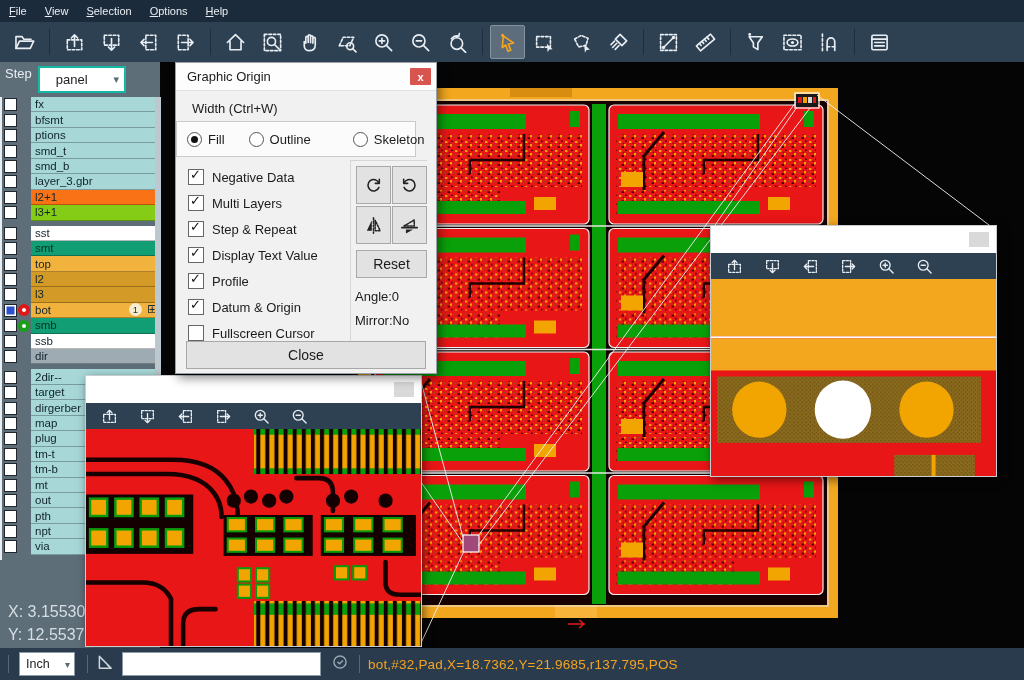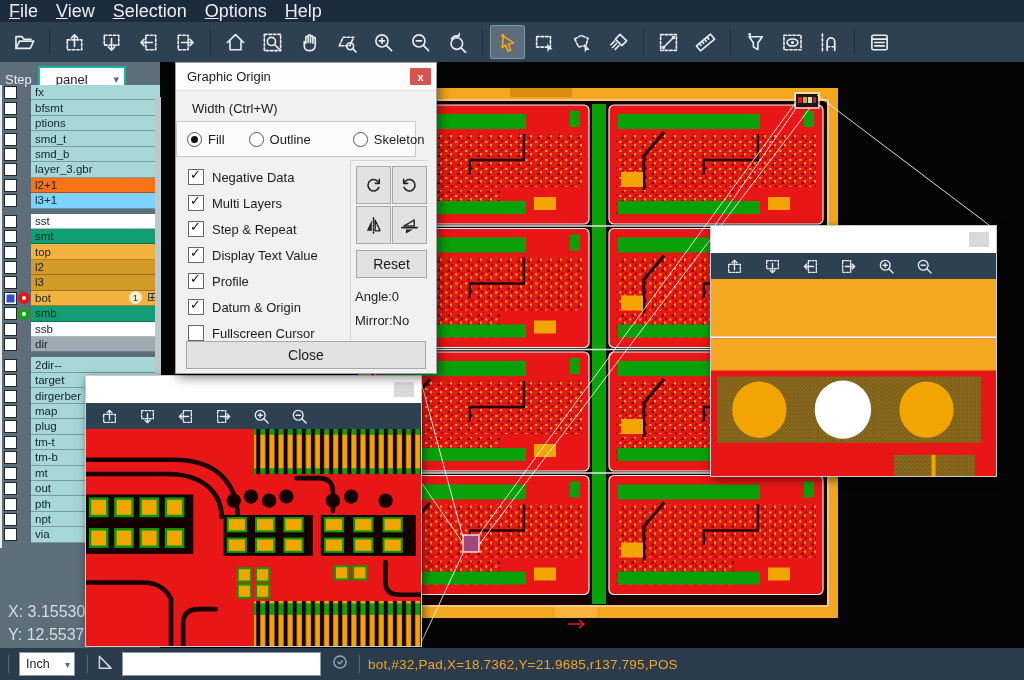--- a/index.html
+++ b/index.html
@@ -2,36 +2,36 @@
 <html><head>
 <meta charset="utf-8">
 <style>
   html,body{margin:0;padding:0;background:#000;}
   body{width:1024px;height:680px;position:relative;overflow:hidden;
        font-family:"Liberation Sans","DejaVu Sans",sans-serif;
        -webkit-font-smoothing:antialiased;}
   .abs{position:absolute;}
   
   #menubar{left:0;top:0;width:1024px;height:22px;background:#1c2b3b;display:flex;align-items:center;z-index:6;}
-  .menu-item{color:#e9eef3;font-size:18px;padding:0 9px;cursor:default;}
+  .menu-item{color:#e9eef3;font-size:11px;padding:0 9px;cursor:default;}
   .menu-item u{text-decoration:underline;}
   
   #toolbar{left:0;top:22px;width:1024px;height:40px;background:#2e4153;display:flex;align-items:center;z-index:6;}
   .tool{width:33px;height:32px;margin:0 1px;display:flex;align-items:center;justify-content:center;
         color:#e9eef3;background:transparent;border:1px solid transparent;border-radius:2px;}
   .tool svg{width:21px;height:21px;fill:none;stroke:currentColor;stroke-width:1.25;stroke-linecap:round;stroke-linejoin:round;}
   .tool.active{background:#5d6d7b;border-color:#8395a3;color:#f2a41f;}
   .tbsep{width:1px;height:26px;background:#1d2d3d;margin:0 6px;}
   
   #sidebar{left:0;top:62px;width:160px;height:586px;background:#5e6e79;z-index:2;}
-  #step-row{position:absolute;left:0;top:4px;width:129px;height:26px;display:flex;align-items:center;}
+  #step-row{position:absolute;left:0;top:4px;width:129px;height:26px;display:flex;}
   #step-label{color:#e8eef2;font-size:13px;margin:0 6px 0 5px;}
   #step-select{flex:1;margin-right:3px;height:23px;background:#fff;border:2px solid #14b8a6;display:flex;align-items:center;font-size:13px;color:#222;padding-left:16px;position:relative;}
   #step-select .chev{position:absolute;right:5px;color:#5a6a74;font-size:11px;}
-  #layer-list{position:absolute;left:0;top:23px;width:160px;border-left:2px solid #e8eef2;}
+  #layer-list{position:absolute;left:0;top:35px;width:160px;border-left:2px solid #e8eef2;}
   .lgroup{margin-bottom:5px;}
   .srow{height:15.45px;display:flex;align-items:center;position:relative;}
   .cb{width:11px;height:11px;background:#fff;border:1px solid #20262c;margin-left:2px;flex:0 0 auto;}
   .cb.on{background:#2b50d0;box-shadow:inset 0 0 0 1.5px #fff;}
   .dotspot{position:absolute;left:16px;width:12px;height:12px;border-radius:50%;}
   .dotspot i{position:absolute;left:4px;top:4px;width:4px;height:4px;border-radius:50%;background:#fff;}
   .cell{position:absolute;left:29px;top:0;width:125px;height:14.45px;font-size:11.5px;color:#10242e;
         padding-left:4px;display:flex;align-items:center;border-bottom:1px solid rgba(0,0,0,.28);}
   .badge{margin-left:auto;width:13px;height:13px;border-radius:50%;background:#f6ecd0;color:#333;font-size:9.5px;
          display:flex;align-items:center;justify-content:center;}
@@ -361,21 +361,21 @@
         <div class="srow">
           <span class="cb"></span>
           <span class="cell" style="background:#a7d7d7;color:#10242e">layer_3.gbr</span>
         </div>
         <div class="srow">
           <span class="cb"></span>
           <span class="cell" style="background:#f97316;color:#10242e">l2+1</span>
         </div>
         <div class="srow">
           <span class="cb"></span>
-          <span class="cell" style="background:#7dd3fc;color:#10242e">l3+1</span>
+          <span class="cell" style="background:#84cc16;color:#10242e">l3+1</span>
         </div>
       </div>
       <div class="lgroup">
         <div class="srow">
           <span class="cb"></span>
           <span class="cell" style="background:#ffffff;color:#10242e">sst</span>
         </div>
         <div class="srow">
           <span class="cb"></span>
           <span class="cell" style="background:#129e75;color:#06301f">smt</span>

